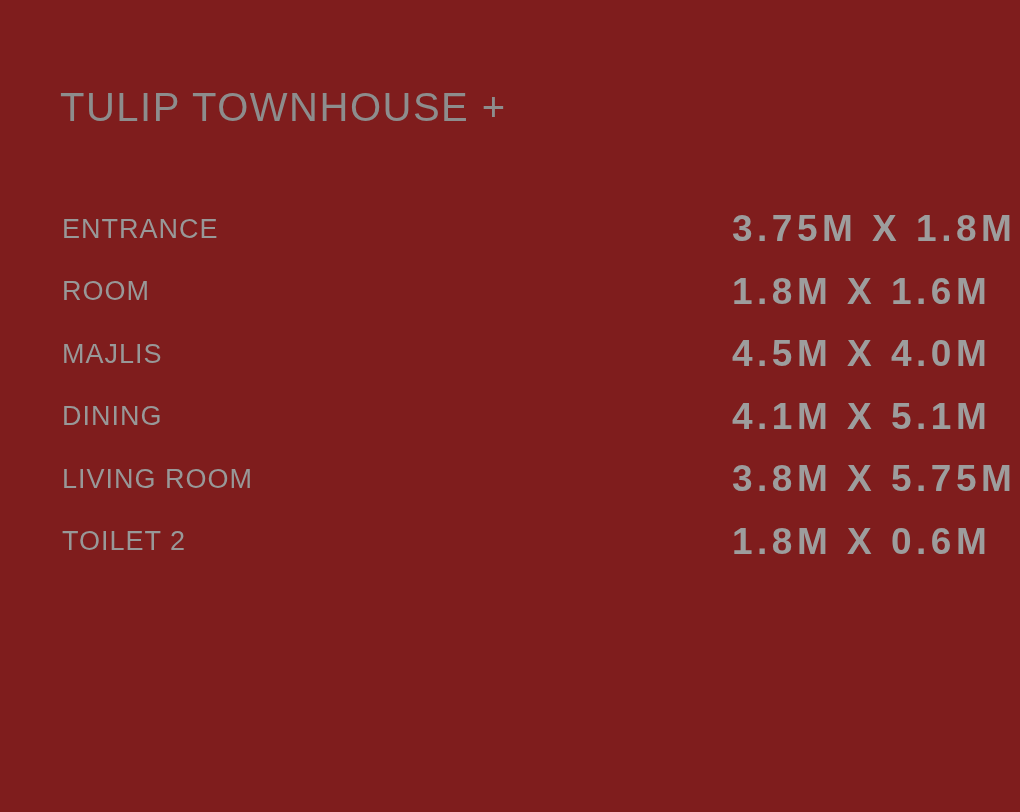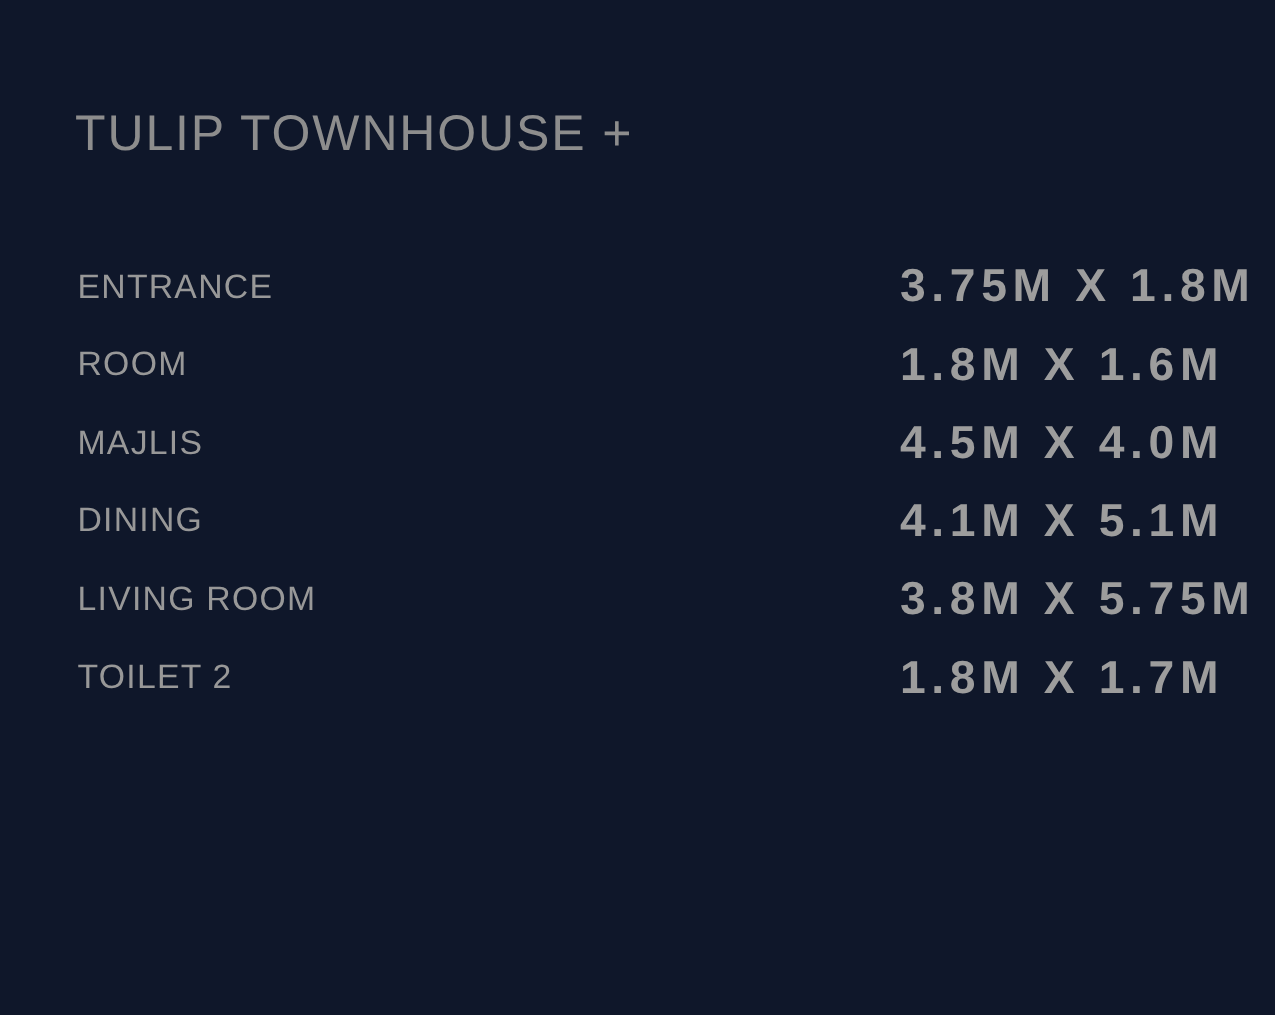--- a/index.html
+++ b/index.html
@@ -4,21 +4,21 @@
 <style>
   html, body {
     margin: 0;
     padding: 0;
     background: #ffffff;
   }
   .page {
     position: relative;
     width: 1020px;
     height: 812px;
-    background: #0f172a;
+    background: #7f1d1d;
     overflow: hidden;
     font-family: "Liberation Sans", "DejaVu Sans", sans-serif;
   }
   .title {
     position: absolute;
     left: 60px;
     top: 58px;
     font-size: 40px;
     font-weight: 400;
     letter-spacing: 1.5px;
@@ -29,20 +29,21 @@
     position: absolute;
     left: 62px;
     top: 198px;
     width: 896px;
   }
   .row {
     display: grid;
     grid-template-columns: 658px auto;
     align-items: center;
     height: 62.5px;
+    gap: 12px;
   }
   .room-name {
     font-size: 27px;
     font-weight: 400;
     letter-spacing: 1px;
     color: #989898;
     white-space: nowrap;
   }
   .room-size {
     font-size: 37px;
@@ -82,18 +83,18 @@
       <span class="room-size">4.1M X 5.1M</span>
     </div>
 
     <div class="row">
       <span class="room-name">LIVING ROOM</span>
       <span class="room-size">3.8M X 5.75M</span>
     </div>
 
     <div class="row">
       <span class="room-name">TOILET 2</span>
-      <span class="room-size">1.8M X 1.7M</span>
+      <span class="room-size">1.8M X 0.6M</span>
     </div>
 
 
   </div>
 </div>
 
 </body></html>

